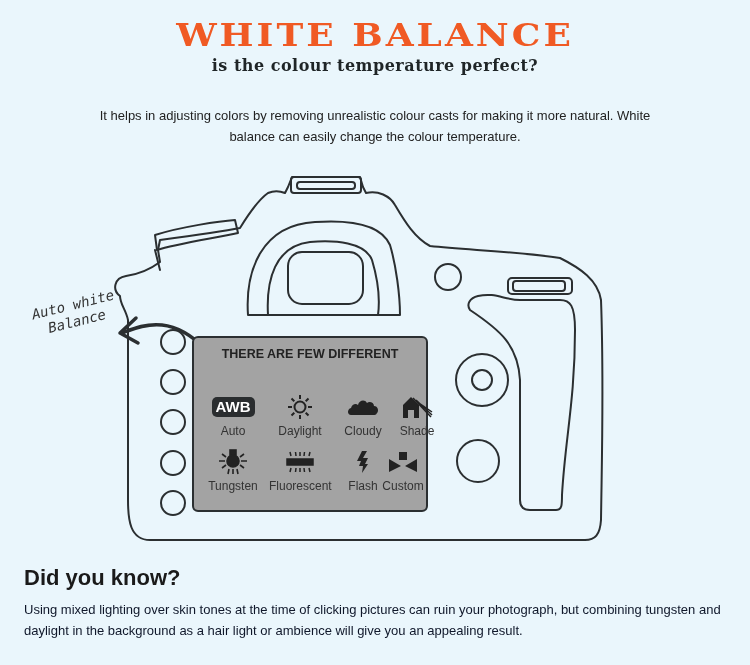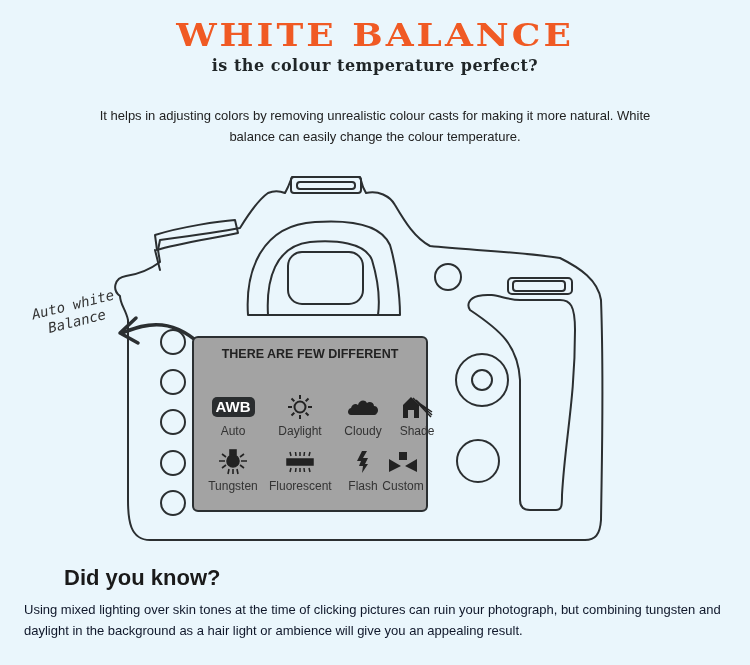--- a/index.html
+++ b/index.html
@@ -45,21 +45,21 @@
     position:absolute; width:62px; text-align:center;
   }
   .mode .ic { height:26px; display:flex; align-items:center; justify-content:center; }
   .mode .lbl { font-size:12px; color:#333; margin-top:4px; }
   .awb-badge {
     background:#2a2d2f; color:#fff; font-weight:bold; font-size:15px;
     padding:1px 4px; border-radius:5px; line-height:18px;
   }
   .dyk-title {
     position:absolute; left:24px; top:565px;
-    font-size:22px; font-weight:bold; color:#1a1a1a;margin-left:40px;
+    font-size:22px; font-weight:bold; color:#1a1a1a;
   }
   .dyk-body {
     position:absolute; left:24px; top:599px; width:700px;
     font-size:13px; line-height:21px; color:#0f172a;
   }
 </style>
 </head>
 <body>
 
 <div class="title">WHITE BALANCE</div>

